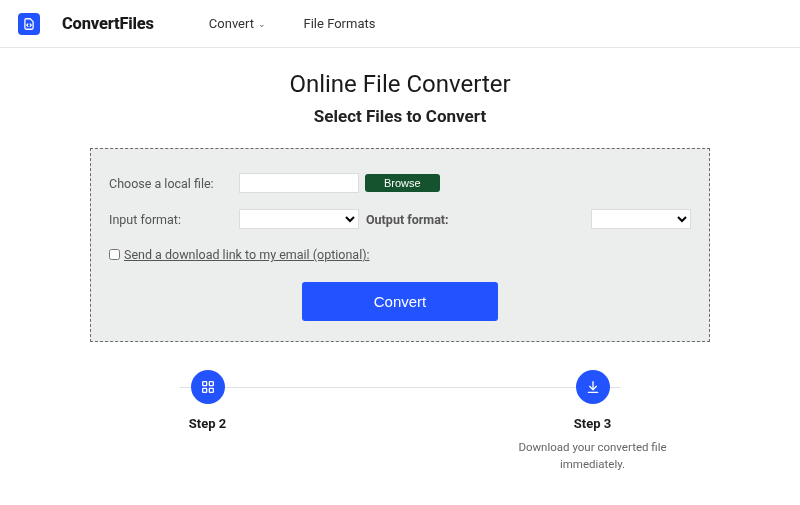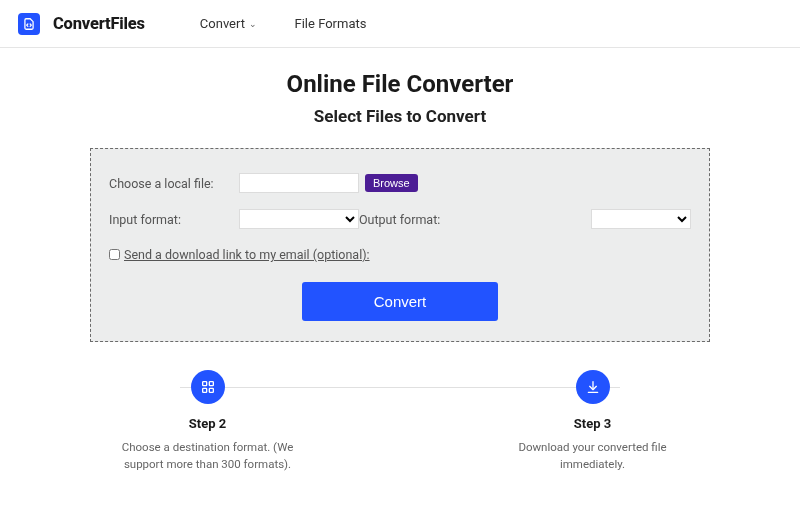--- a/index.html
+++ b/index.html
@@ -1,37 +1,37 @@
 <!DOCTYPE html>
 <html><head>
 <meta charset="utf-8">
 <style>
   * { box-sizing: border-box; margin: 0; padding: 0; }
   html, body { width: 800px; height: 505px; font-family: -apple-system, BlinkMacSystemFont, "Segoe UI", Roboto, Arial, sans-serif; color: #1a1a1a; background: #fff; }
   
   .header { height: 48px; border-bottom: 1px solid #e5e5e5; display: flex; align-items: center; padding: 0 18px; }
-  .logo-wrap { display: flex; align-items: center; gap: 13px; }
+  .logo-wrap { display: flex; align-items: center; gap: 22px; }
   .logo-mark { width: 22px; height: 22px; background: #2253ff; border-radius: 4px; display: flex; align-items: center; justify-content: center; }
   .logo-mark svg { width: 14px; height: 14px; }
   .logo-text { font-weight: 800; font-size: 16.5px; letter-spacing: -0.2px; }
   .nav { display: flex; align-items: center; margin-left: 55px; gap: 38px; }
   .nav-item { font-size: 13px; color: #333; cursor: pointer; display: flex; align-items: center; gap: 4px; }
   .chev { font-size: 9px; color: #666; }
   
   .hero { text-align: center; margin-top: 22px; }
-  .h1 { font-size: 24px; font-weight: 700; }
+  .h1 { font-size: 24px; font-weight: 400; }
   .subhead { font-size: 17px; font-weight: 700; margin-top: 8px; color: #222; }
   
   .form-wrap { margin: 22px auto 0; width: 620px; border: 1px dashed #6b6b6b; background: #eceded; padding: 24px 18px 20px; }
   .form-row { display: flex; align-items: center; font-size: 12.5px; color: #555; margin-bottom: 16px; }
   .label { width: 130px; flex: 0 0 130px; }
   .text-input { width: 120px; height: 20px; border: 1px solid #dcdcdc; background: #fff; font-size: 12px; padding: 0 4px; }
-  .browse-btn { margin-left: 6px; background: #4c1d95; color: #fff; font-size: 11px; border: none; border-radius: 3px; padding: 3px 8px; cursor: pointer; }
+  .browse-btn { margin-left: 6px; background: #14532d; color: #fff; font-size: 11px; border: none; border-radius: 3px; padding: 3px 19px; cursor: pointer; }
   .select { height: 20px; width: 120px; border: 1px solid #dcdcdc; background: #fff; font-size: 12px; }
-  .out-label { margin-left: 0; margin-right: 24px; }
+  .out-label { margin-left: 7px; margin-right: 24px; font-weight: bold; }
   .select.out { width: 100px; margin-left: auto; }
   .check-row { display: flex; align-items: center; font-size: 12.5px; color: #555; margin-top: 18px; text-decoration: underline; }
   .check-row input { margin-right: 4px; width: 11px; height: 11px; }
   .convert-row { text-align: center; margin-top: 20px; }
   .convert-btn { background: #2253ff; color: #fff; border: none; font-size: 15px; padding: 11px 72px; border-radius: 3px; cursor: pointer; }
   
   .steps { margin: 28px auto 0; width: 560px; display: flex; justify-content: space-between; position: relative; }
   .steps::before { content: ""; position: absolute; top: 17px; left: 60px; right: 60px; height: 1px; background: #e0e0e0; z-index: 0; }
   .step { width: 175px; text-align: center; position: relative; z-index: 1; }
   .step-icon { width: 34px; height: 34px; border-radius: 50%; background: #2253ff; margin: 0 auto; display: flex; align-items: center; justify-content: center; }
@@ -93,21 +93,20 @@
   <div class="step">
     <div class="step-icon">
       <svg viewBox="0 0 24 24" fill="none" stroke="#fff" stroke-width="2">
           <rect x="4" y="4" width="6" height="6" rx="1"></rect>
           <rect x="14" y="4" width="6" height="6" rx="1"></rect>
           <rect x="4" y="14" width="6" height="6" rx="1"></rect>
           <rect x="14" y="14" width="6" height="6" rx="1"></rect>
         </svg>
     </div>
     <div class="step-title">Step 2</div>
-    <div class="step-desc">Choose a destination format. (We support more than 300 formats).</div>
   </div>
   <div class="step">
     <div class="step-icon">
       <svg viewBox="0 0 24 24" fill="none" stroke="#fff" stroke-width="2" stroke-linecap="round" stroke-linejoin="round">
           <path d="M12 4v10"></path>
           <path d="M7 11l5 5 5-5"></path>
           <path d="M5 20h14"></path>
         </svg>
     </div>
     <div class="step-title">Step 3</div>

